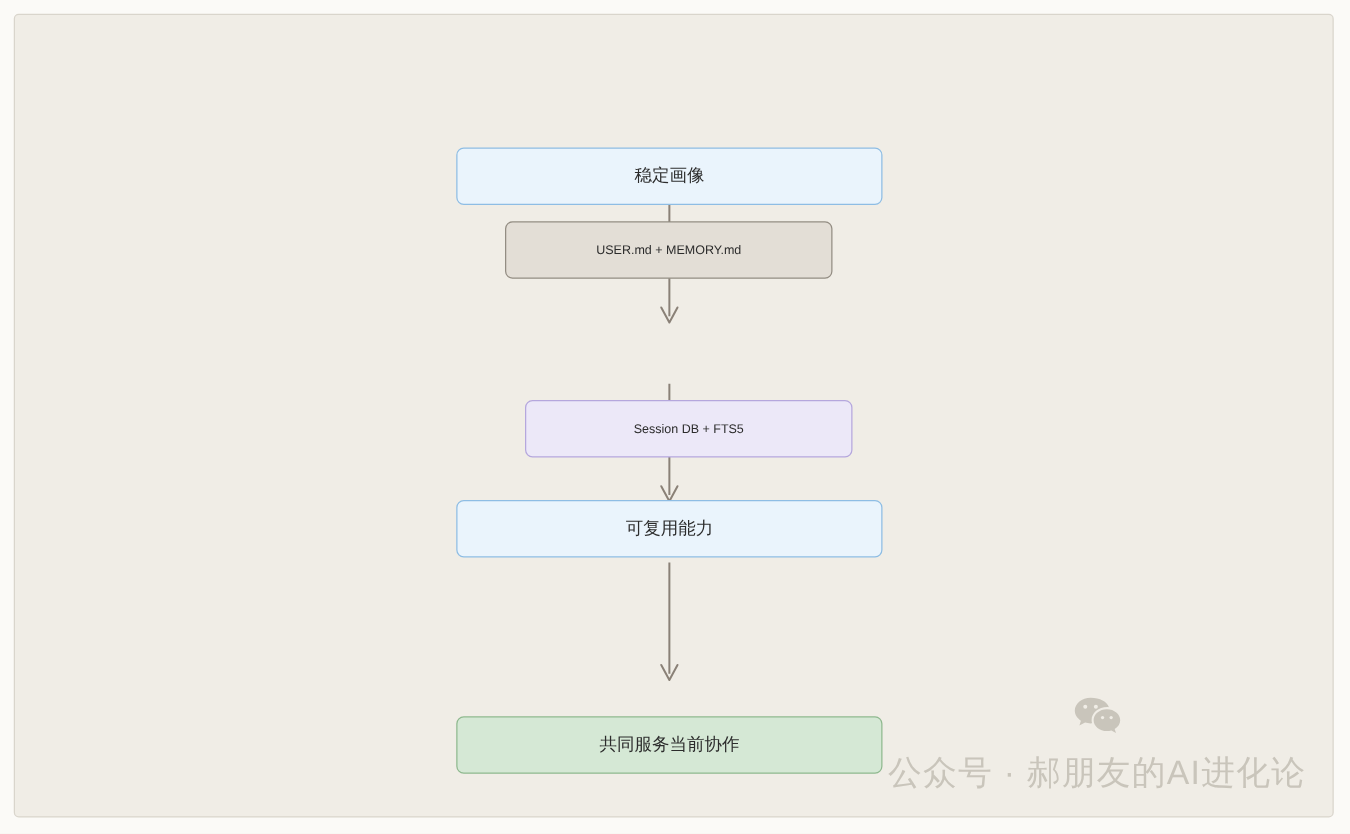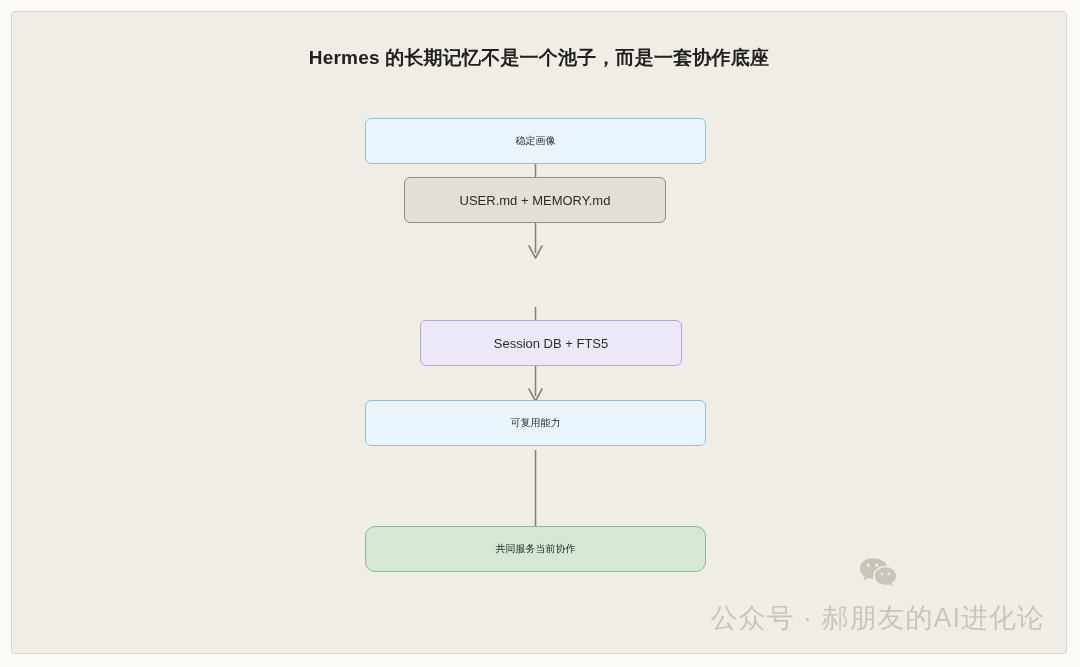--- a/index.html
+++ b/index.html
@@ -61,21 +61,21 @@
 
   .node {
     position: absolute;
     box-sizing: border-box;
     display: flex;
     align-items: center;
     justify-content: center;
     border-radius: 6px;
     border-width: 1px;
     border-style: solid;
-    font-size: 10px;
+    font-size: 14px;
     color: #2c2c2c;
     z-index: 2;
   }
 
   
   .stage {
     left: 353px;
     width: 341px;
     height: 46px;
   }
@@ -86,21 +86,21 @@
   .stage-green {
     background: #d5e8d5;
     border-color: #8fb98f;
   }
 
   
   .detail {
     left: 392px;
     width: 262px;
     height: 46px;
-    font-size: 13px;
+    font-size: 10px;
   }
   .detail-tan {
     background: #e3ded6;
     border-color: #938d83;
   }
   .detail-purple {
     background: #ece8f8;
     border-color: #b5a7dd;
   }
   .detail-green {
@@ -108,21 +108,21 @@
     border-color: #8fb98f;
   }
 
   
   .y-n1 { top: 106px; }
   .y-d1 { top: 165px; }
   .y-n2 { top: 249px; }
   .y-d2 { top: 308px; margin-left: 16px; }
   .y-n3 { top: 388px; }
   .y-d3 { top: 451px; }
-  .y-n4 { top: 514px; border-radius: 10px; }
+  .y-n4 { top: 561px; }
 
   
   #watermark {
     position: absolute;
     right: 21px;
     bottom: 17px;
     display: flex;
     align-items: center;
     gap: 11px;
     color: #c9c5bb;
@@ -136,21 +136,20 @@
     display: block;
     width: 38px;
     height: 32px;
   }
 </style>
 </head>
 <body>
 
 <div id="diagram-card">
 
-  <div id="diagram-title">Hermes 的长期记忆不是一个池子，而是一套协作底座</div>
 
   <div id="flow">
 
     <svg id="connectors" viewBox="0 0 1056 643" width="1056" height="643">
 
       <path d="M523.5 152 L523.5 241" stroke="#8a8177" stroke-width="1.6" fill="none"></path>
       <path d="M517 234 L523.5 246 L530 234" stroke="#8a8177" stroke-width="1.6" fill="none" stroke-linecap="round" stroke-linejoin="round"></path>
 
       <path d="M523.5 295 L523.5 384" stroke="#8a8177" stroke-width="1.6" fill="none"></path>
       <path d="M517 377 L523.5 389 L530 377" stroke="#8a8177" stroke-width="1.6" fill="none" stroke-linecap="round" stroke-linejoin="round"></path>

